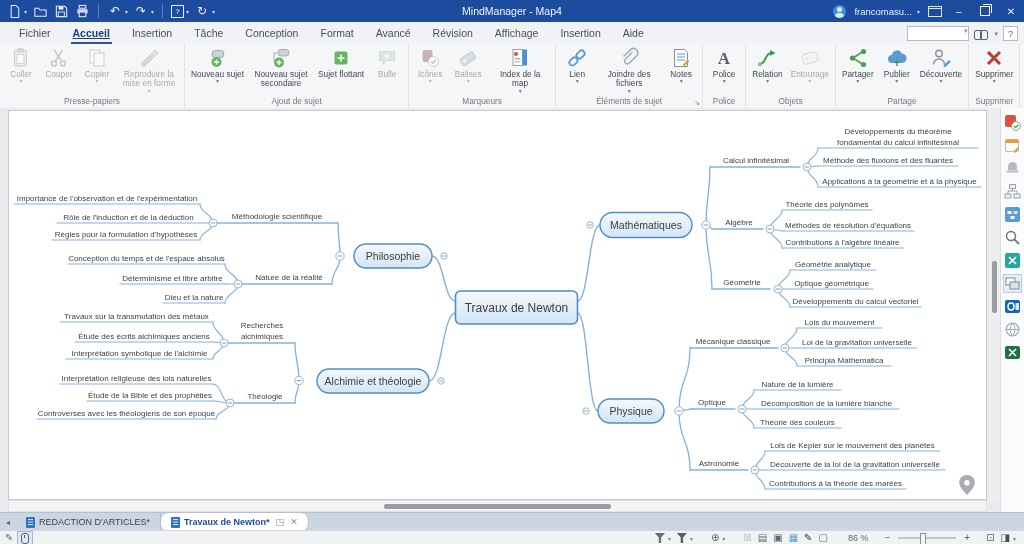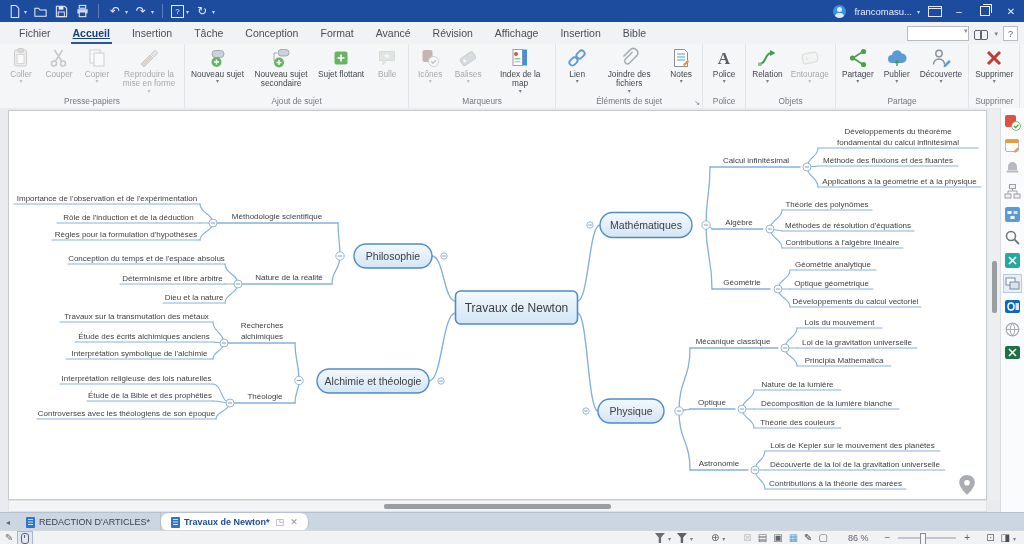--- a/index.html
+++ b/index.html
@@ -129,20 +129,21 @@
       <span class="qi glyph">↶</span>
       <span class="qcaret">▾</span>
       <span class="qi glyph">↷</span>
       <span class="qcaret">▾</span>
       <span class="qsep"></span>
       <span class="qi" style="border:1px solid #e9edf8;width:11px;height:11px;font-size:8px;">?</span>
       <span class="qcaret">▾</span>
       <span class="qi glyph">↻</span>
       <span class="qcaret">▾</span>
     </div>
+    <div class="tb-title">MindManager - Map4</div>
     <div class="tb-right">
       <span class="avatar"></span>
       <span class="acct-name">francomasu...</span>
       <span class="qcaret">▾</span>
       <span class="win-ic"></span>
       <span class="wbtn">–</span>
       <span class="wbtn">
           <span class="restore"></span>
         </span>
       <span class="wbtn">✕</span>
@@ -154,21 +155,21 @@
         <div class="mtab">Fichier</div>
         <div class="mtab active">Accueil</div>
         <div class="mtab">Insertion</div>
         <div class="mtab">Tâche</div>
         <div class="mtab">Conception</div>
         <div class="mtab">Format</div>
         <div class="mtab">Avancé</div>
         <div class="mtab">Révision</div>
         <div class="mtab">Affichage</div>
         <div class="mtab">Insertion</div>
-        <div class="mtab">Bible</div>
+        <div class="mtab">Aide</div>
       </div>
     <div class="menu-right">
       <span class="search-combo"></span>
       <span class="binoc"></span>
       <span class="mcaret">▾</span>
       <span class="help-q">?</span>
     </div>
   </div>
 
   <div class="ribbon">

